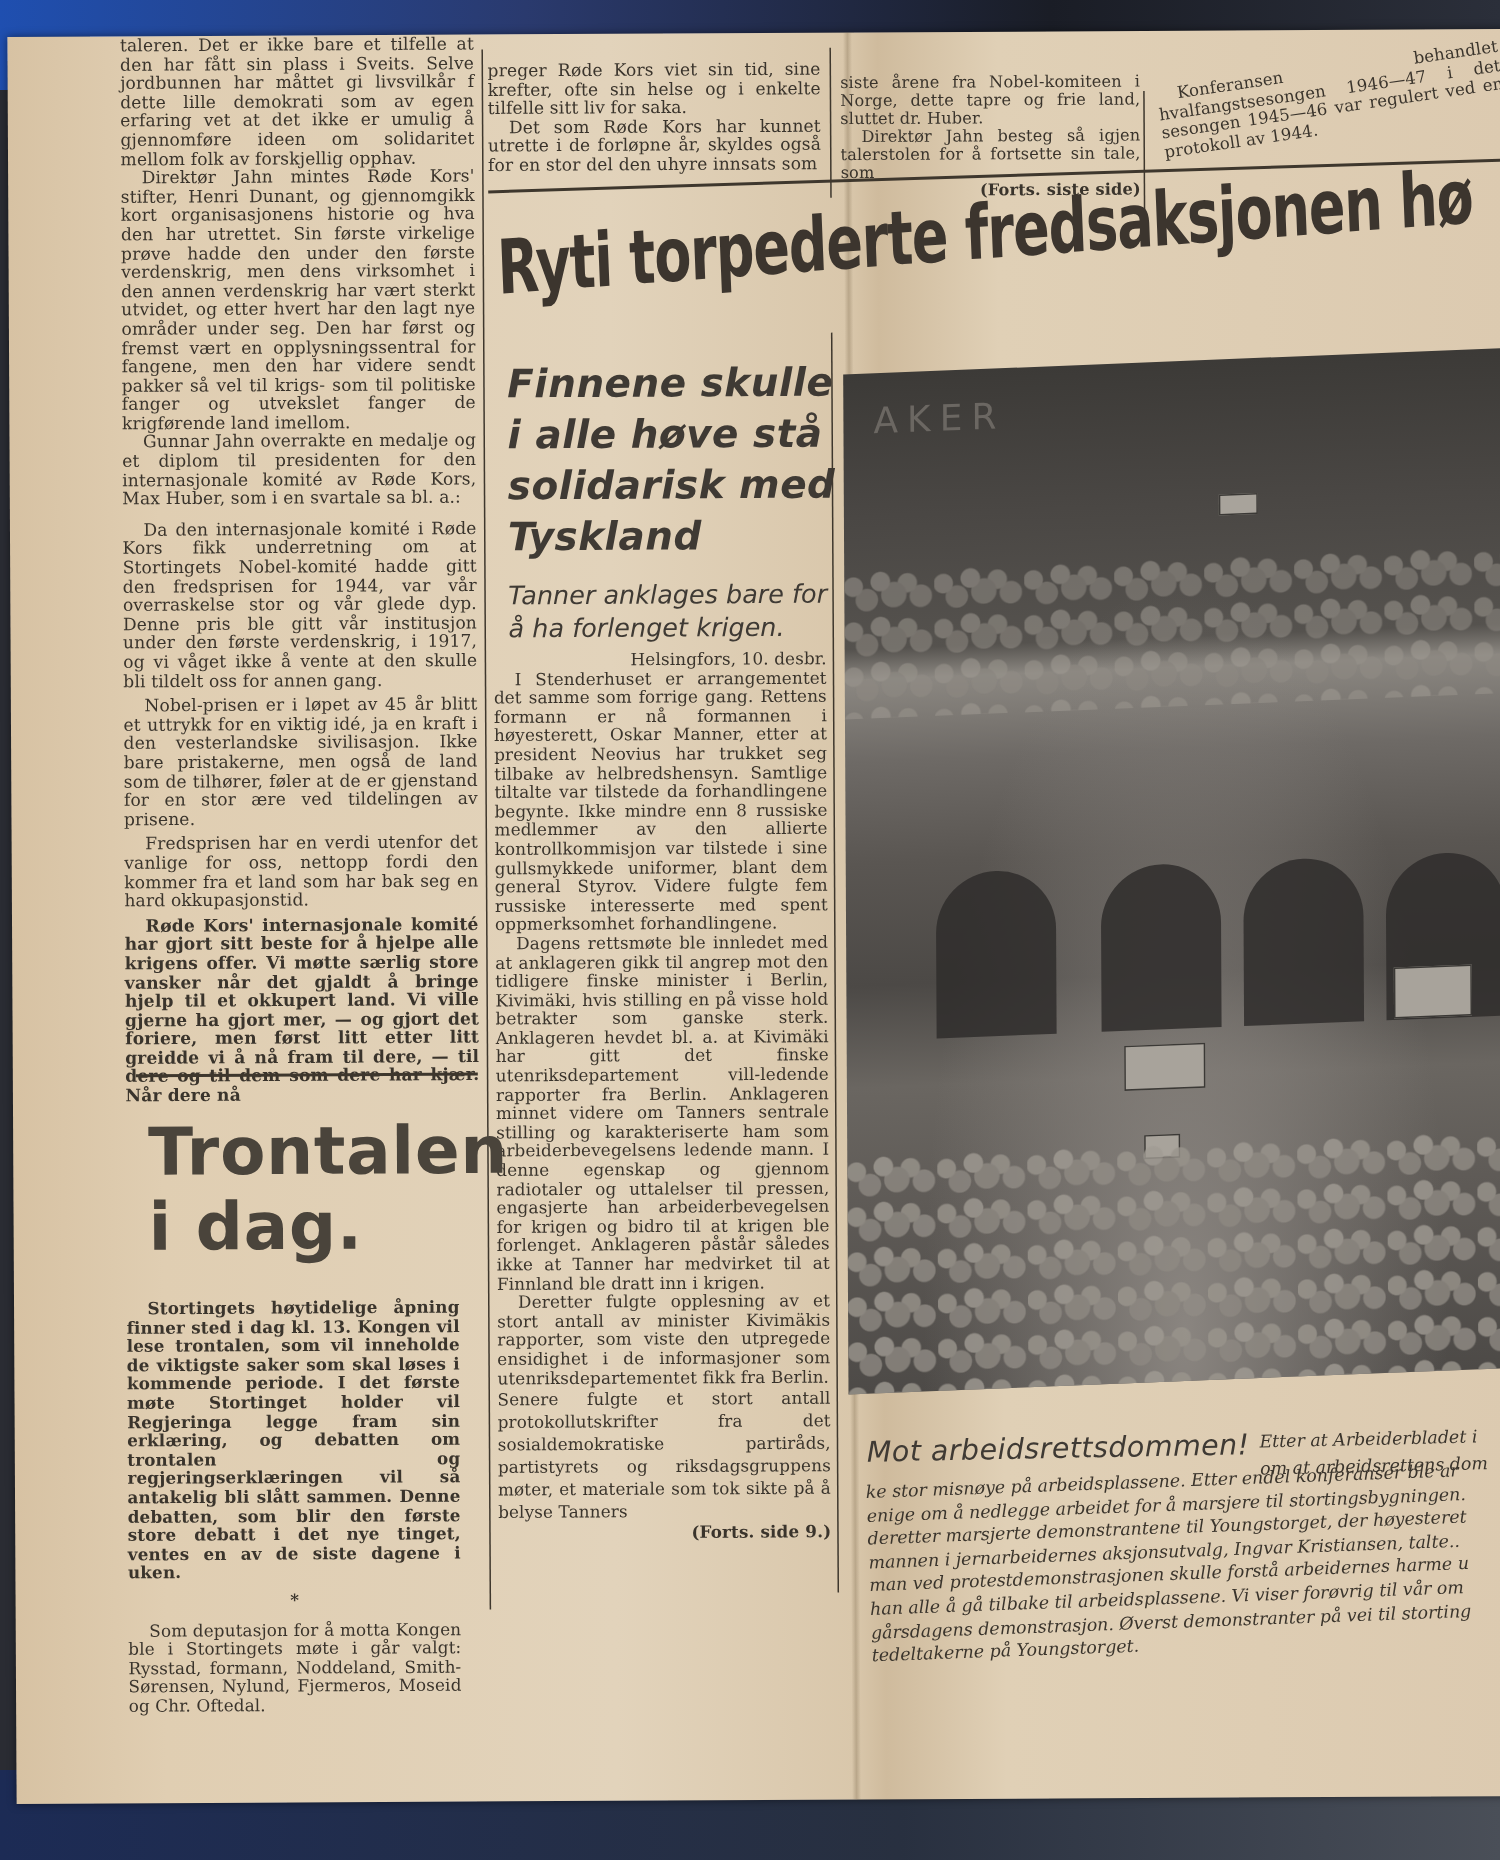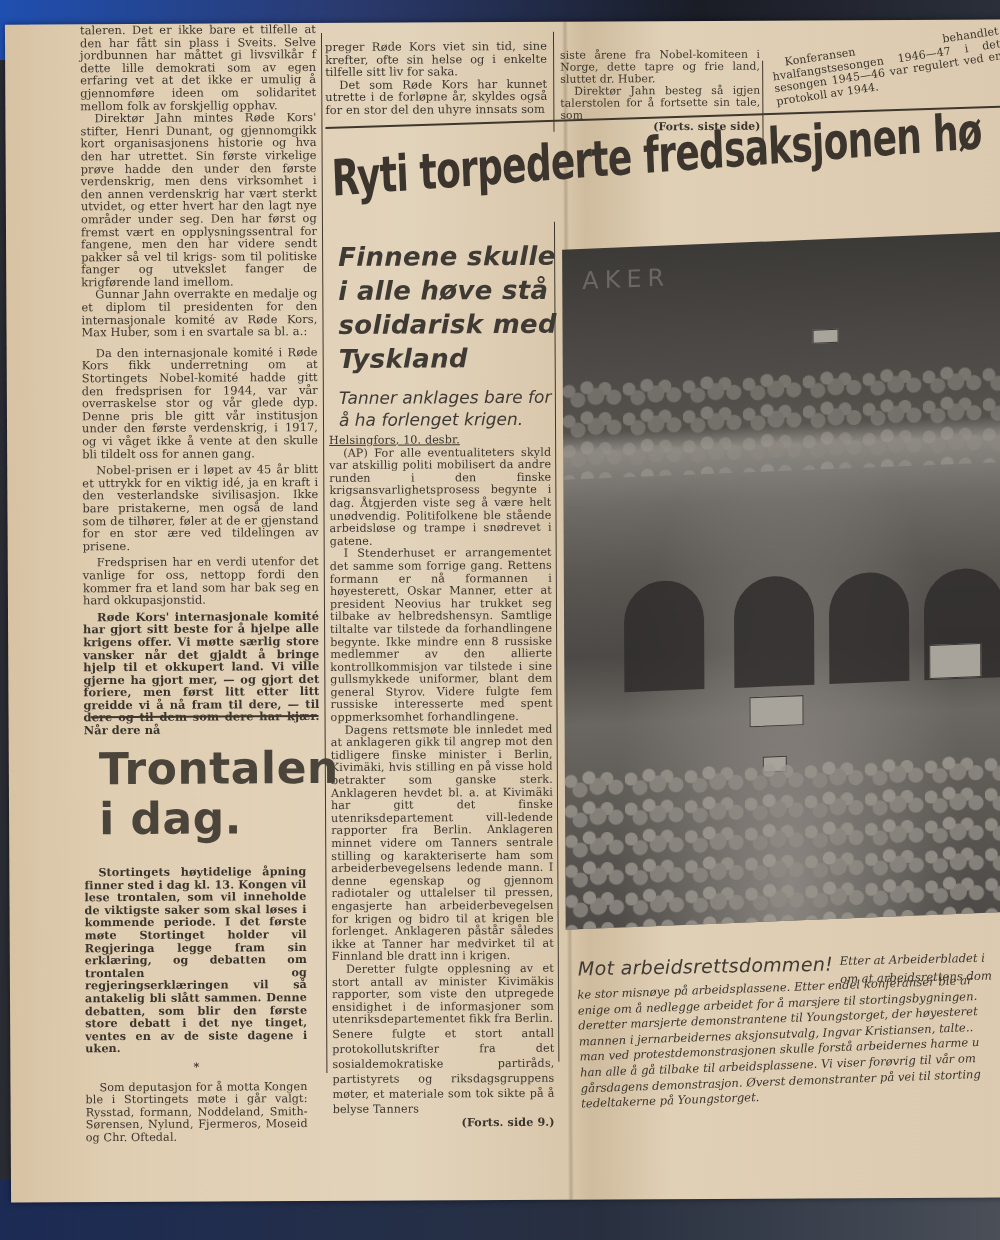--- a/index.html
+++ b/index.html
@@ -49,21 +49,21 @@
     .subhead {
       position:absolute; left:332px; top:217px; width:230px;
       font-family:"DejaVu Sans", sans-serif; font-weight:bold; font-style:italic;
       font-size:26px; line-height:34px; color:#3f3a34; letter-spacing:0.3px;
     }
     .deck {
       position:absolute; left:332px; top:364px; width:228px;
       font-family:"DejaVu Sans", sans-serif; font-style:italic; font-weight:normal;
       font-size:17px; line-height:22px; color:#3f3a34;
     }
-    .dateline { text-align:left; text-indent:0 !important;text-decoration:underline; }
+    .dateline { text-align:right; text-indent:0 !important; }
     .cont { text-align:right; font-weight:bold; text-indent:0 !important; }
     .trontalen {
       position:absolute; left:90px; top:720px; width:240px;
       font-family:"DejaVu Sans", sans-serif; font-weight:bold;
       font-size:44px; line-height:50px; color:#4a443b; letter-spacing:0.5px;
     }
     .col5 { left:75px; top:842px; width:222px; font-weight:bold; font-size:11.2px; line-height:12.6px; }
     .star { text-align:center; text-indent:0 !important; margin:6px 0 8px 0 !important; }
     .photo {
       position:absolute; left:556px; top:228px; width:450px; height:680px;
@@ -152,21 +152,20 @@
 
   <div class="hrule" style="left:320px; top:104px; width:680px; transform:rotate(-1.5deg); transform-origin:left;"></div>
 
   <div class="headline-main">Ryti torpederte fredsaksjonen hø</div>
 
   <div class="subhead">Finnene skulle i alle høve stå solidarisk med Tyskland</div>
   <div class="deck">Tanner anklages bare for å ha forlenget krigen.</div>
 
   <div class="col" style="left:322px; top:412px; width:222px; font-size:11.2px; line-height:12.6px;">
     <p class="dateline">Helsingfors, 10. desbr.</p>
-    <p>(AP) For alle eventualiteters skyld var atskillig politi mobilisert da andre runden i den finske krigsansvarlighetsprosess begynte i dag. Åtgjerden viste seg å være helt unødvendig. Politifolkene ble stående arbeidsløse og trampe i snødrevet i gatene.</p>
     <p>I Stenderhuset er arrangementet det samme som forrige gang. Rettens formann er nå formannen i høyesterett, Oskar Manner, etter at president Neovius har trukket seg tilbake av helbredshensyn. Samtlige tiltalte var tilstede da forhandlingene begynte. Ikke mindre enn 8 russiske medlemmer av den allierte kontrollkommisjon var tilstede i sine gullsmykkede uniformer, blant dem general Styrov. Videre fulgte fem russiske interesserte med spent oppmerksomhet forhandlingene.</p>
     <p>Dagens rettsmøte ble innledet med at anklageren gikk til angrep mot den tidligere finske minister i Berlin, Kivimäki, hvis stilling en på visse hold betrakter som ganske sterk. Anklageren hevdet bl. a. at Kivimäki har gitt det finske utenriksdepartement vill-ledende rapporter fra Berlin. Anklageren minnet videre om Tanners sentrale stilling og karakteriserte ham som arbeiderbevegelsens ledende mann. I denne egenskap og gjennom radiotaler og uttalelser til pressen, engasjerte han arbeiderbevegelsen for krigen og bidro til at krigen ble forlenget. Anklageren påstår således ikke at Tanner har medvirket til at Finnland ble dratt inn i krigen.</p>
     <p>Deretter fulgte opplesning av et stort antall av minister Kivimäkis rapporter, som viste den utpregede ensidighet i de informasjoner som utenriksdepartementet fikk fra Berlin.</p>
     <p style="text-indent:0; line-height:15px;">Senere fulgte et stort antall protokollutskrifter fra det sosialdemokratiske partiråds, partistyrets og riksdagsgruppens møter, et materiale som tok sikte på å belyse Tanners</p>
     <p class="cont">(Forts. side 9.)</p>
   </div>
   <div class="vrule" style="left:548px; top:200px; height:840px;"></div>
 
   <div class="trontalen">Trontalen i dag.</div>
   <div class="col col5">

